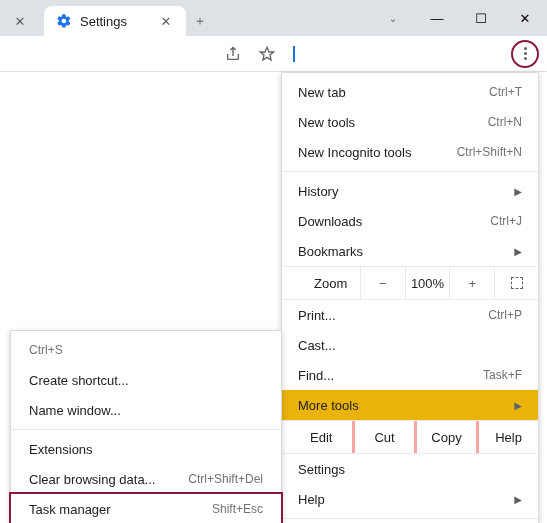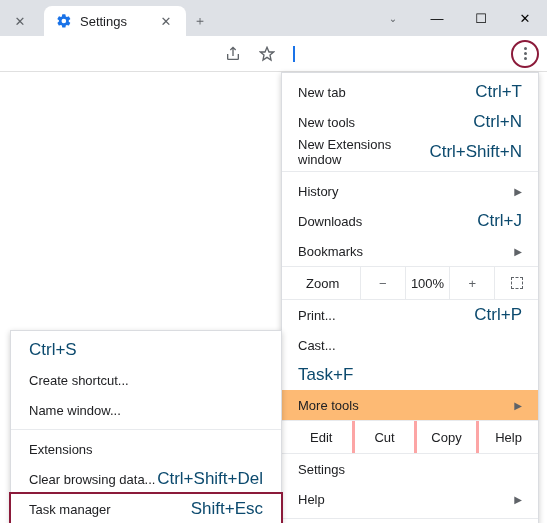--- a/index.html
+++ b/index.html
@@ -13,26 +13,26 @@
 .newtab{width:28px;display:flex;align-items:center;justify-content:center;color:#5f6368;margin-top:6px}
 .winbtns{margin-left:auto;display:flex}
 .winbtn{width:44px;display:flex;align-items:center;justify-content:center;color:#000}
 .toolbar{height:36px;display:flex;align-items:center;padding:0 8px;gap:6px;border-bottom:1px solid #e0e0e0;background:#fff}
 .tool-icon{width:28px;height:28px;display:flex;align-items:center;justify-content:center;color:#5f6368;border-radius:50%}
 .spacer{flex:1}
 .more-circle{border:2px solid #8b1a3a;border-radius:50%}
 .main-menu{position:absolute;top:72px;right:8px;width:258px;background:#fff;border:1px solid #dadce0;box-shadow:0 2px 6px rgba(0,0,0,.2);padding:4px 0}
 .menu-item{display:flex;align-items:center;height:30px;padding:0 16px;cursor:default}
 .menu-item .lbl{flex:1}
-.menu-item .sc{color:#0c4a6e;font-size:17px}
+.menu-item .sc{color:#737373;font-size:12px}
 .menu-item .arrow{color:#5f6368;font-size:10px}
-.menu-item.hover{background:#fdba74}
+.menu-item.hover{background:#eab308}
 .sep{height:1px;background:#e8eaed;margin:4px 0}
 .zoom-row{display:flex;align-items:center;height:34px;border-top:1px solid #e8eaed;border-bottom:1px solid #e8eaed}
-.zoom-row .zlbl{width:78px;padding-left:24px}
+.zoom-row .zlbl{width:78px;padding-left:32px}
 .zoom-row .zbtn{flex:1;text-align:center;color:#5f6368;border-left:1px solid #e8eaed;height:100%;display:flex;align-items:center;justify-content:center}
 .zoom-row .zval{flex:1;text-align:center;height:100%;display:flex;align-items:center;justify-content:center;border-left:1px solid #e8eaed}
 .zoom-row .full{width:44px;border-left:1px solid #e8eaed;height:100%;display:flex;align-items:center;justify-content:center}
 .edit-row{display:flex;align-items:center;height:34px;border-top:1px solid #e8eaed;border-bottom:1px solid #e8eaed}
 .edit-row .elbl{width:70px;padding-left:28px}
 .edit-row .ebtn{flex:1;text-align:center;border-left:3px solid #fca5a5;height:100%;display:flex;align-items:center;justify-content:center}
 .submenu{position:absolute;top:330px;left:10px;width:272px;background:#fff;border:1px solid #dadce0;box-shadow:0 2px 6px rgba(0,0,0,.2);padding:4px 0}
 .submenu .menu-item{padding:0 18px}
 .highlight-box{position:absolute;border:2px solid #8b1a3a;pointer-events:none}
 .gear{color:#1a73e8}
@@ -95,21 +95,21 @@
 <div class="main-menu">
   <div class="menu-item">
       <span class="lbl">New tab</span>
       <span class="sc">Ctrl+T</span>
     </div>
   <div class="menu-item">
       <span class="lbl">New tools</span>
       <span class="sc">Ctrl+N</span>
     </div>
   <div class="menu-item">
-      <span class="lbl">New Extensions window</span>
+      <span class="lbl">New Incognito tools</span>
       <span class="sc">Ctrl+Shift+N</span>
     </div>
   <div class="sep"></div>
   <div class="menu-item">
       <span class="lbl">History</span>
       <span class="arrow">▶</span>
     </div>
   <div class="menu-item">
       <span class="lbl">Downloads</span>
       <span class="sc">Ctrl+J</span>
@@ -128,20 +128,21 @@
       </span>
   </div>
   <div class="menu-item">
       <span class="lbl">Print...</span>
       <span class="sc">Ctrl+P</span>
     </div>
   <div class="menu-item">
       <span class="lbl">Cast...</span>
     </div>
   <div class="menu-item">
+      <span class="lbl">Find...</span>
       <span class="sc">Task+F</span>
     </div>
   <div class="menu-item hover">
       <span class="lbl">More tools</span>
       <span class="arrow">▶</span>
     </div>
   <div class="edit-row">
     <span class="elbl">Edit</span>
     <span class="ebtn">Cut</span>
     <span class="ebtn">Copy</span>

